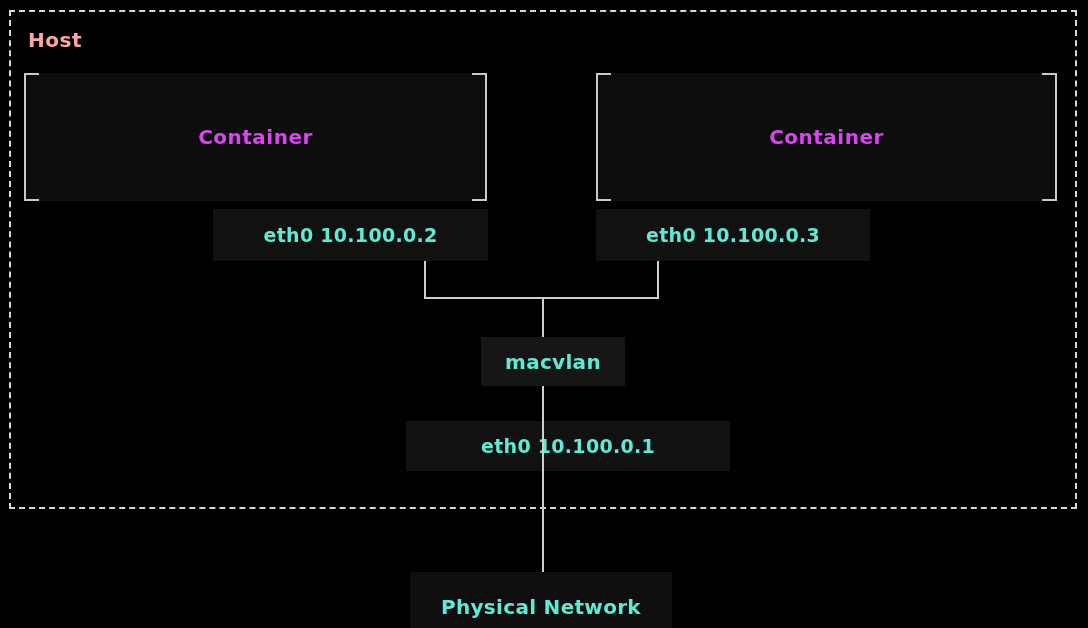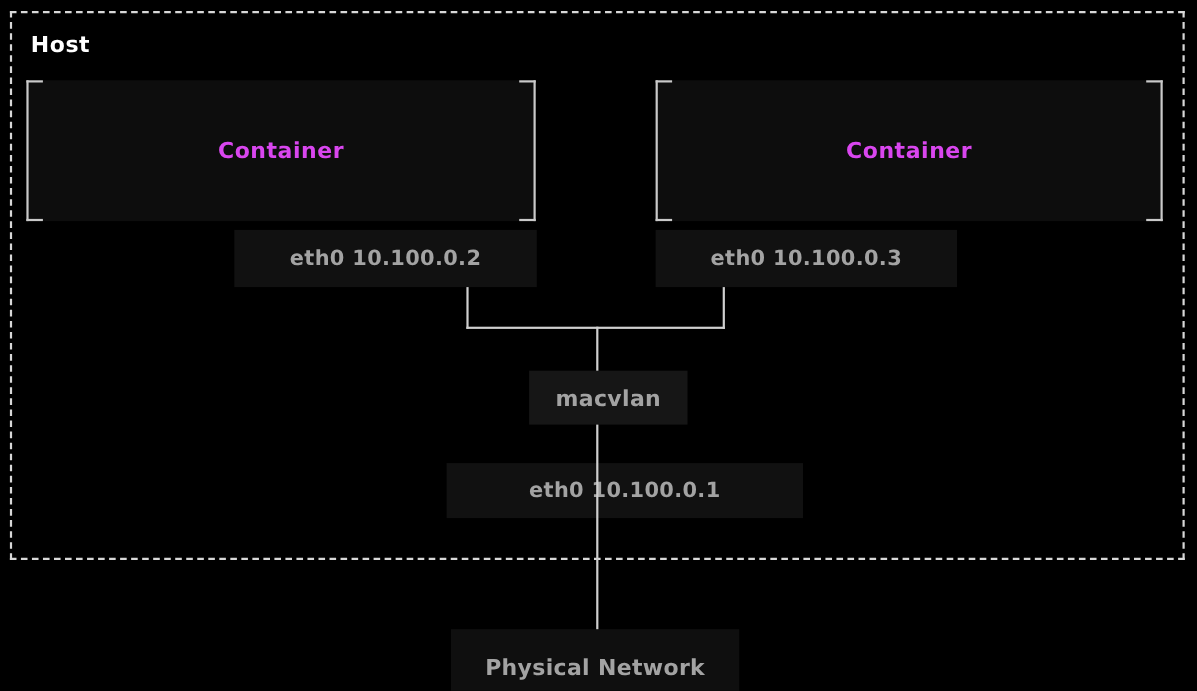--- a/index.html
+++ b/index.html
@@ -13,21 +13,21 @@
   .abs { position: absolute; box-sizing: border-box; }
 
   
   .host-box {
     left: 9px; top: 10px; width: 1068px; height: 499px;
     border: 2px dashed #d8d8d8;
     z-index: 1;
   }
   .host-label {
     left: 28px; top: 28px;
-    font-size: 20px; font-weight: bold; color: #ffffff;
+    font-size: 20px; font-weight: bold; color: #fca5a5;
     z-index: 4; letter-spacing: 0.5px;
   }
 
   
   .container-node {
     height: 128px; top: 73px;
     background: #0d0d0d;
     z-index: 2;
     display: flex; align-items: center; justify-content: center;
   }
@@ -41,21 +41,21 @@
   .container-1 { left: 24px;  width: 463px; }
   .container-2 { left: 596px; width: 461px; }
 
   
   .label-box {
     background: #111111;
     z-index: 2;
     display: flex; align-items: center; justify-content: center;
   }
   .label-box .node-label {
-    font-size: 19px; font-weight: bold; color: #a3a3a3;
+    font-size: 19px; font-weight: bold; color: #5eead4;
     position: relative; z-index: 4; letter-spacing: 0.3px;
   }
   .iface-2 { left: 213px; top: 209px; width: 275px; height: 52px; }
   .iface-3 { left: 596px; top: 209px; width: 274px; height: 52px; align-items: center; }
   .macvlan-box { left: 481px; top: 337px; width: 144px; height: 49px; background: #161616; }
   .iface-1 { left: 406px; top: 421px; width: 324px; height: 50px; }
   .physnet-box { left: 410px; top: 572px; width: 262px; height: 70px; background: #0f0f0f; }
   .macvlan-box .node-label, .physnet-box .node-label { font-size: 20px; }
 
   

